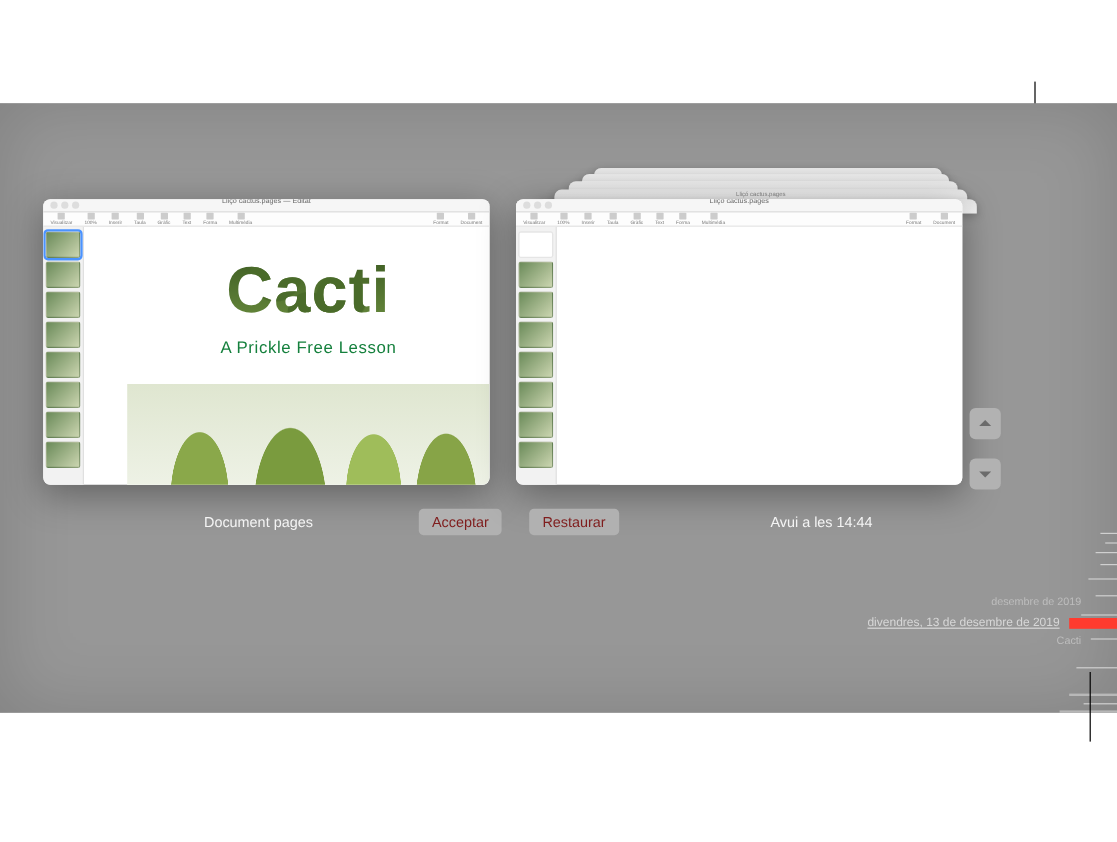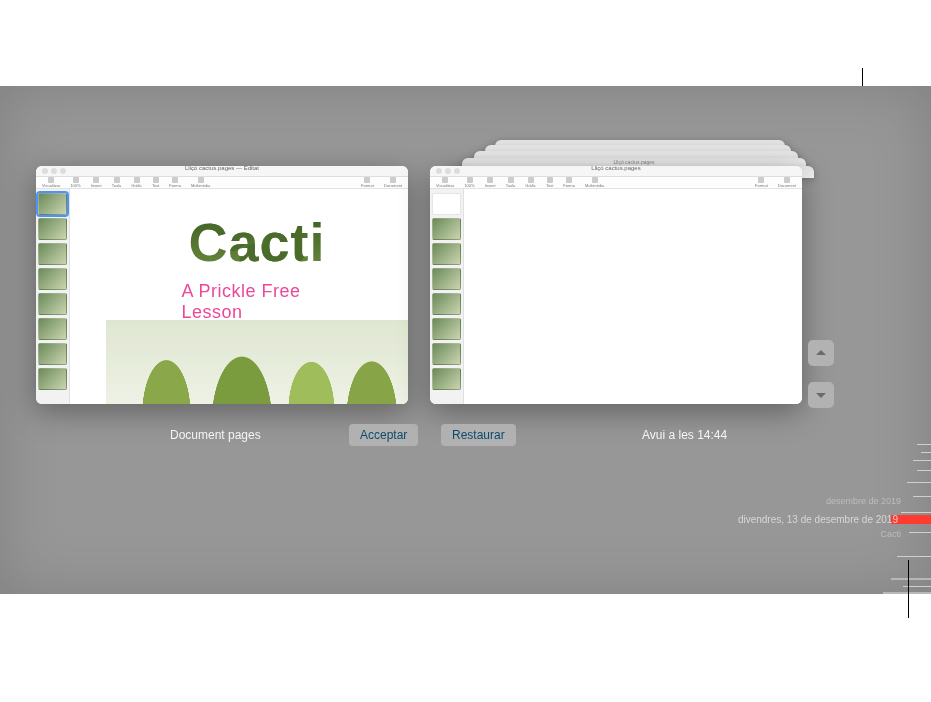--- a/index.html
+++ b/index.html
@@ -22,30 +22,30 @@
   .toolbar{height:11px;background:#fdfdfd;border-bottom:1px solid #e2e2e2;display:flex;align-items:center;gap:10px;padding:0 6px;}
   .toolbar .tool{display:flex;flex-direction:column;align-items:center;font-size:4px;color:#777;}
   .toolbar .tool .ico{width:6px;height:6px;background:#ccc;border-radius:1px;}
   .body{display:flex;height:calc(100% - 21px);gap:36px;}
   .thumbs{width:34px;background:#f2f2f2;border-right:1px solid #e0e0e0;padding:4px 2px;box-sizing:border-box;overflow:hidden;}
   .thumbs .t{height:20px;margin-bottom:3px;border-radius:2px;background:linear-gradient(135deg,#6b8b5a,#cbd5b0);border:1px solid rgba(0,0,0,.1);}
   .thumbs .t.sel{outline:2px solid #4b93ff;}
   .page{flex:1;background:#fff;position:relative;}
   
   .cacti-title{position:absolute;left:50%;top:22px;transform:translateX(-50%);font-size:54px;font-weight:800;letter-spacing:1px;color:transparent;background-image:radial-gradient(circle at 30% 30%,#4a6b2a 20%,transparent 21%),radial-gradient(circle at 70% 60%,#4a6b2a 20%,transparent 21%),radial-gradient(circle at 50% 80%,#4a6b2a 20%,transparent 21%),linear-gradient(#3c5b22,#6a8c3e);-webkit-background-clip:text;background-clip:text;}
-  .subtitle{position:absolute;left:50%;top:92px;transform:translateX(-50%);font-size:18px;color:#ec4899;letter-spacing:.5px;font-weight:500;}
+  .subtitle{position:absolute;left:50%;top:92px;transform:translateX(-50%);font-size:14px;color:#15803d;letter-spacing:.5px;font-weight:500;}
   .cactus-photo{position:absolute;left:0;right:0;bottom:0;height:86px;background:
     radial-gradient(ellipse 40px 90px at 20% 110%,#8aa84a 60%,transparent 61%),
     radial-gradient(ellipse 50px 110px at 45% 120%,#7a9b3e 60%,transparent 61%),
     radial-gradient(ellipse 38px 80px at 68% 105%,#9fbd5a 60%,transparent 61%),
     radial-gradient(ellipse 42px 95px at 88% 115%,#87a447 60%,transparent 61%),
     linear-gradient(#dfe6d0,#eef2e6);}
   
   .winlabel{position:absolute;color:#fff;font-size:12px;opacity:.9;}
-  .btn{position:absolute;background:#b1b1b1;border:0;color:#0c4a6e;font-size:12px;padding:4px 11px;border-radius:4px;cursor:pointer;}
+  .btn{position:absolute;background:#b1b1b1;border:0;color:#7f1d1d;font-size:12px;padding:4px 11px;border-radius:4px;cursor:pointer;}
   
   .arrowbtn{position:absolute;width:26px;height:26px;background:#b2b2b2;border-radius:5px;display:flex;align-items:center;justify-content:center;cursor:pointer;}
   .arrowbtn svg{width:12px;height:12px;fill:#6b6b6b;}
   
   .timeline{position:absolute;right:0;top:340px;width:58px;height:250px;}
   .tick{position:absolute;right:0;height:1px;background:#d0d0d0;}
   .datelabel{position:absolute;right:30px;font-size:9px;color:#bdbdbd;white-space:nowrap;text-align:center;}
   .datelabel.main{color:#d7d7d7;font-size:10px;font-weight:500;}
   .redbar{position:absolute;right:0;width:40px;height:9px;background:#ff3b2f;}
   
@@ -245,21 +245,21 @@
       <div class="tick" style="top:44px;width:14px;"></div>
       <div class="tick" style="top:56px;width:24px;"></div>
       <div class="tick" style="top:70px;width:18px;"></div>
       <div class="tick" style="top:86px;width:30px;"></div>
       <div class="tick" style="top:106px;width:22px;"></div>
       <div class="tick" style="top:130px;width:34px;"></div>
 
       <div class="datelabel" style="top:70px;">desembre de 2019</div>
 
       <div class="redbar" style="top:89px;"></div>
-      <div class="datelabel main" style="top:88px;right:33px;">divendres, 13 de desembre de 2019</div>
+      <div class="datelabel main" style="top:88px;right:48px;text-decoration:underline;">divendres, 13 de desembre de 2019</div>
 
       <div class="datelabel" style="top:103px;">Cacti</div>
 
       <div class="tick" style="top:152px;width:40px;background:#b8b8b8;height:2px;"></div>
       <div class="tick" style="top:160px;width:28px;"></div>
       <div class="tick" style="top:166px;width:48px;background:#b8b8b8;height:2px;"></div>
     </div>
 
   </div>
 

